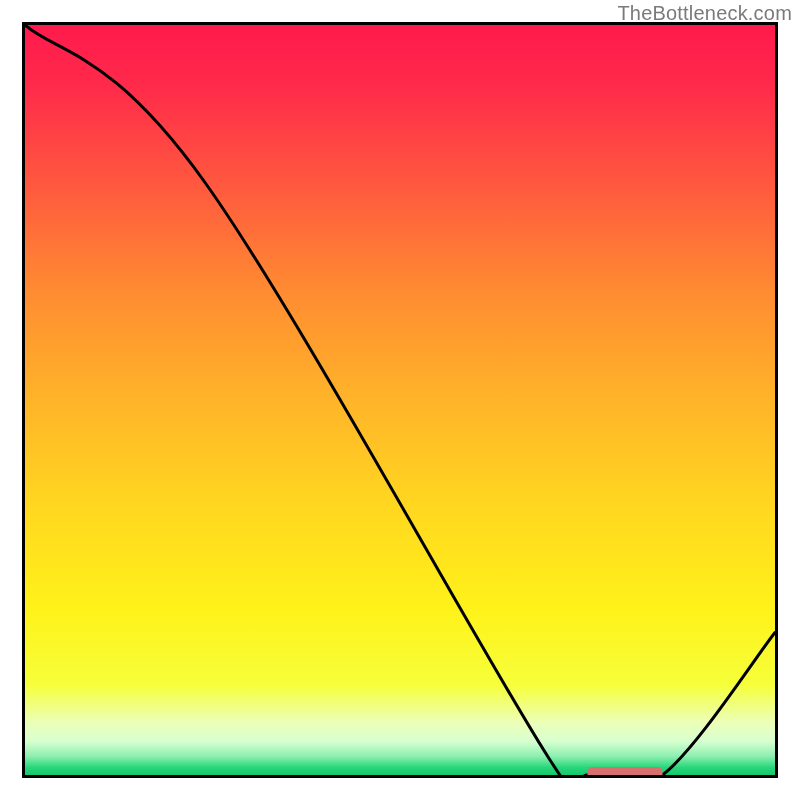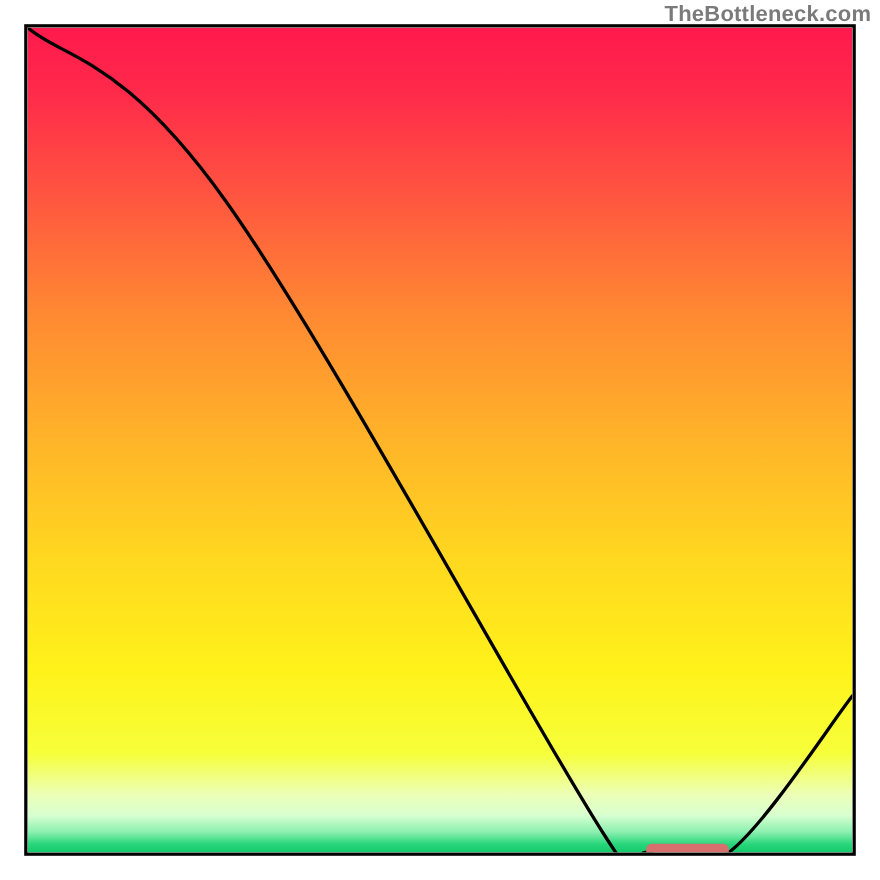--- a/index.html
+++ b/index.html
@@ -9,21 +9,21 @@
     height: 800px;
     background: #ffffff;
     font-family: Arial, Helvetica, sans-serif;
     position: relative;
   }
   .watermark {
     position: absolute;
     top: 2px;
     right: 8px;
     font-size: 20px;
-    font-weight: bold;
+    font-weight: normal;
     color: #7a7a7a;
     letter-spacing: 0.2px;
     z-index: 10;
   }
   .chartbox {
     position: absolute;
     left: 22px;
     top: 22px;
     width: 756px;
     height: 756px;

